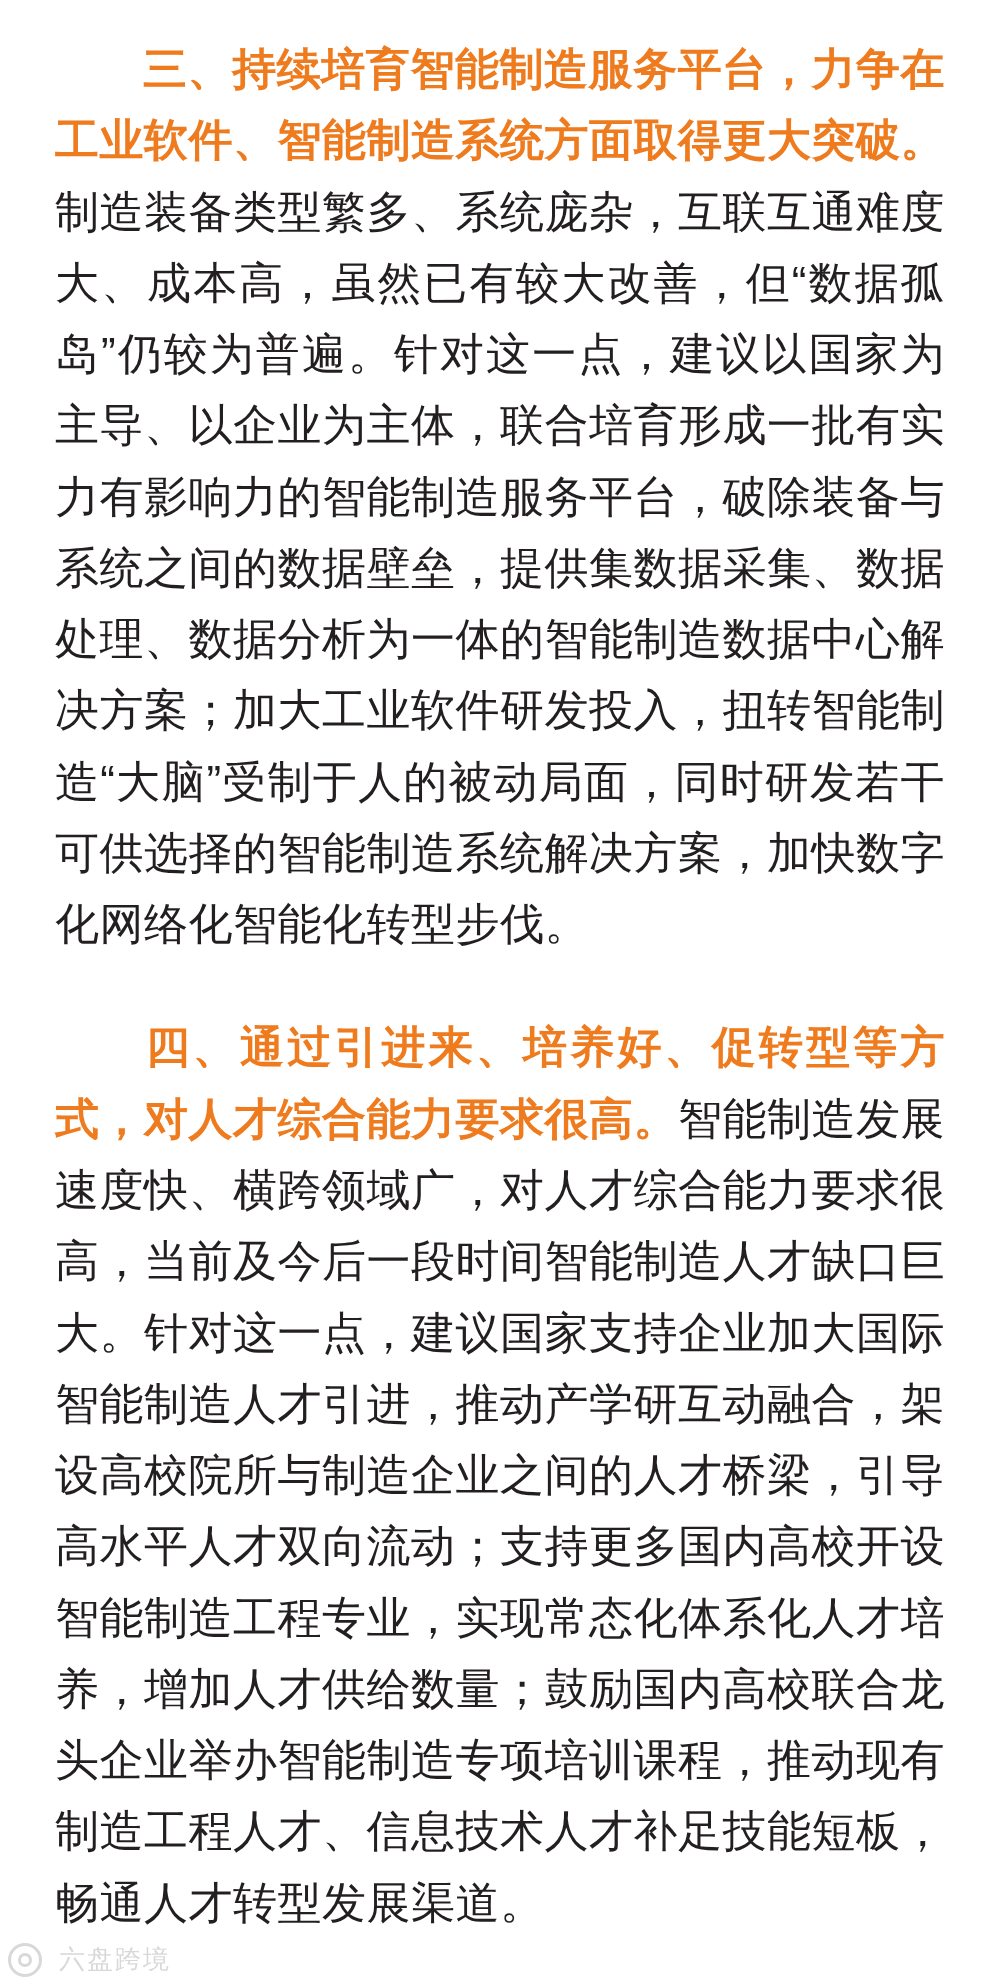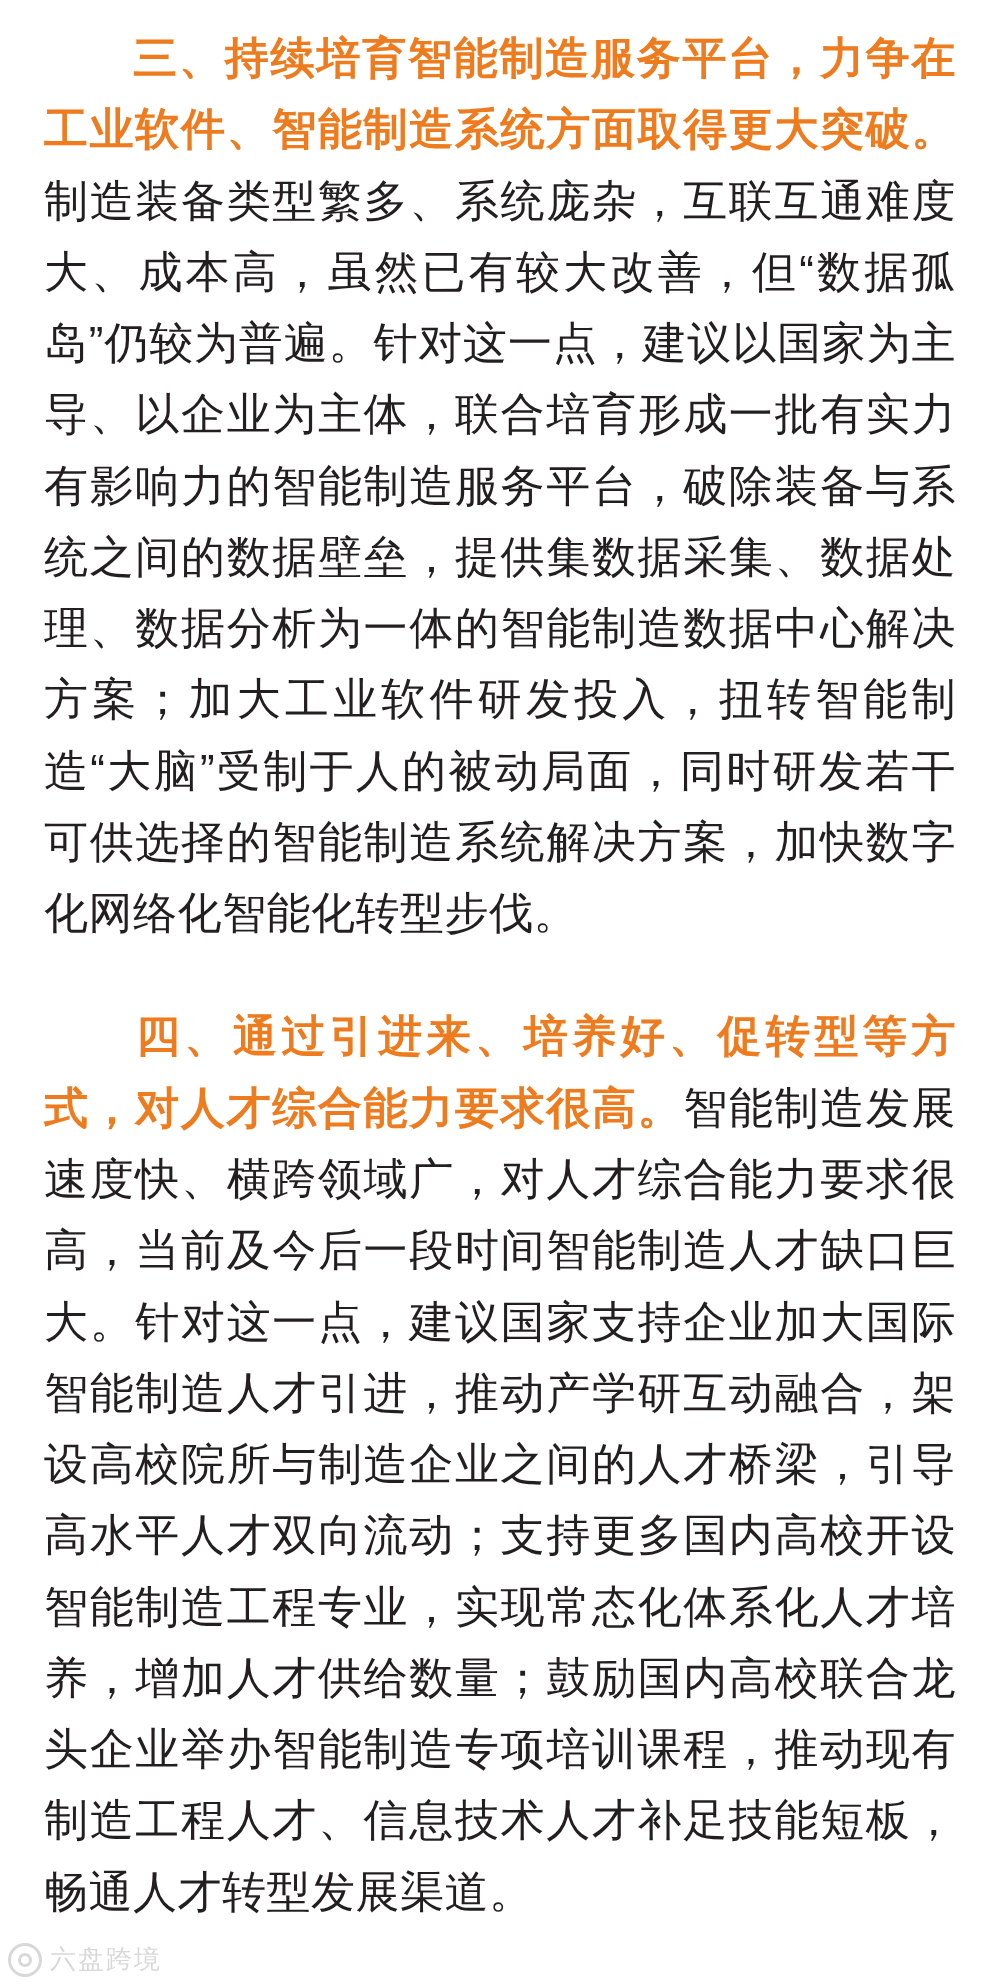--- a/index.html
+++ b/index.html
@@ -25,41 +25,41 @@
     margin-bottom: 52px;
   }
   .para {
     font-size: 44px;
     line-height: 1.62;
     color: #231f20;
     text-align: justify;
     text-justify: inter-ideograph;
     letter-spacing: 0.5px;
     text-indent: 0;
-    margin: 4px;
+    margin: 15px;
   }
   .para .indent {
     display: inline-block;
     width: 88px;
   }
   .heading-run {
     color: #ef7b1f;
     font-weight: bold;
   }
   .body-run {
     color: #231f20;
     font-weight: normal;
   }
   .watermark {
     position: absolute;
     left: 8px;
     bottom: 10px;
     display: flex;
     align-items: center;
-    gap: 8px;
+    gap: 17px;
     opacity: 0.55;
   }
   .watermark .wm-logo {
     width: 34px;
     height: 34px;
     border: 3px solid #b9b9b9;
     border-radius: 50%;
     position: relative;
     box-sizing: border-box;
   }

